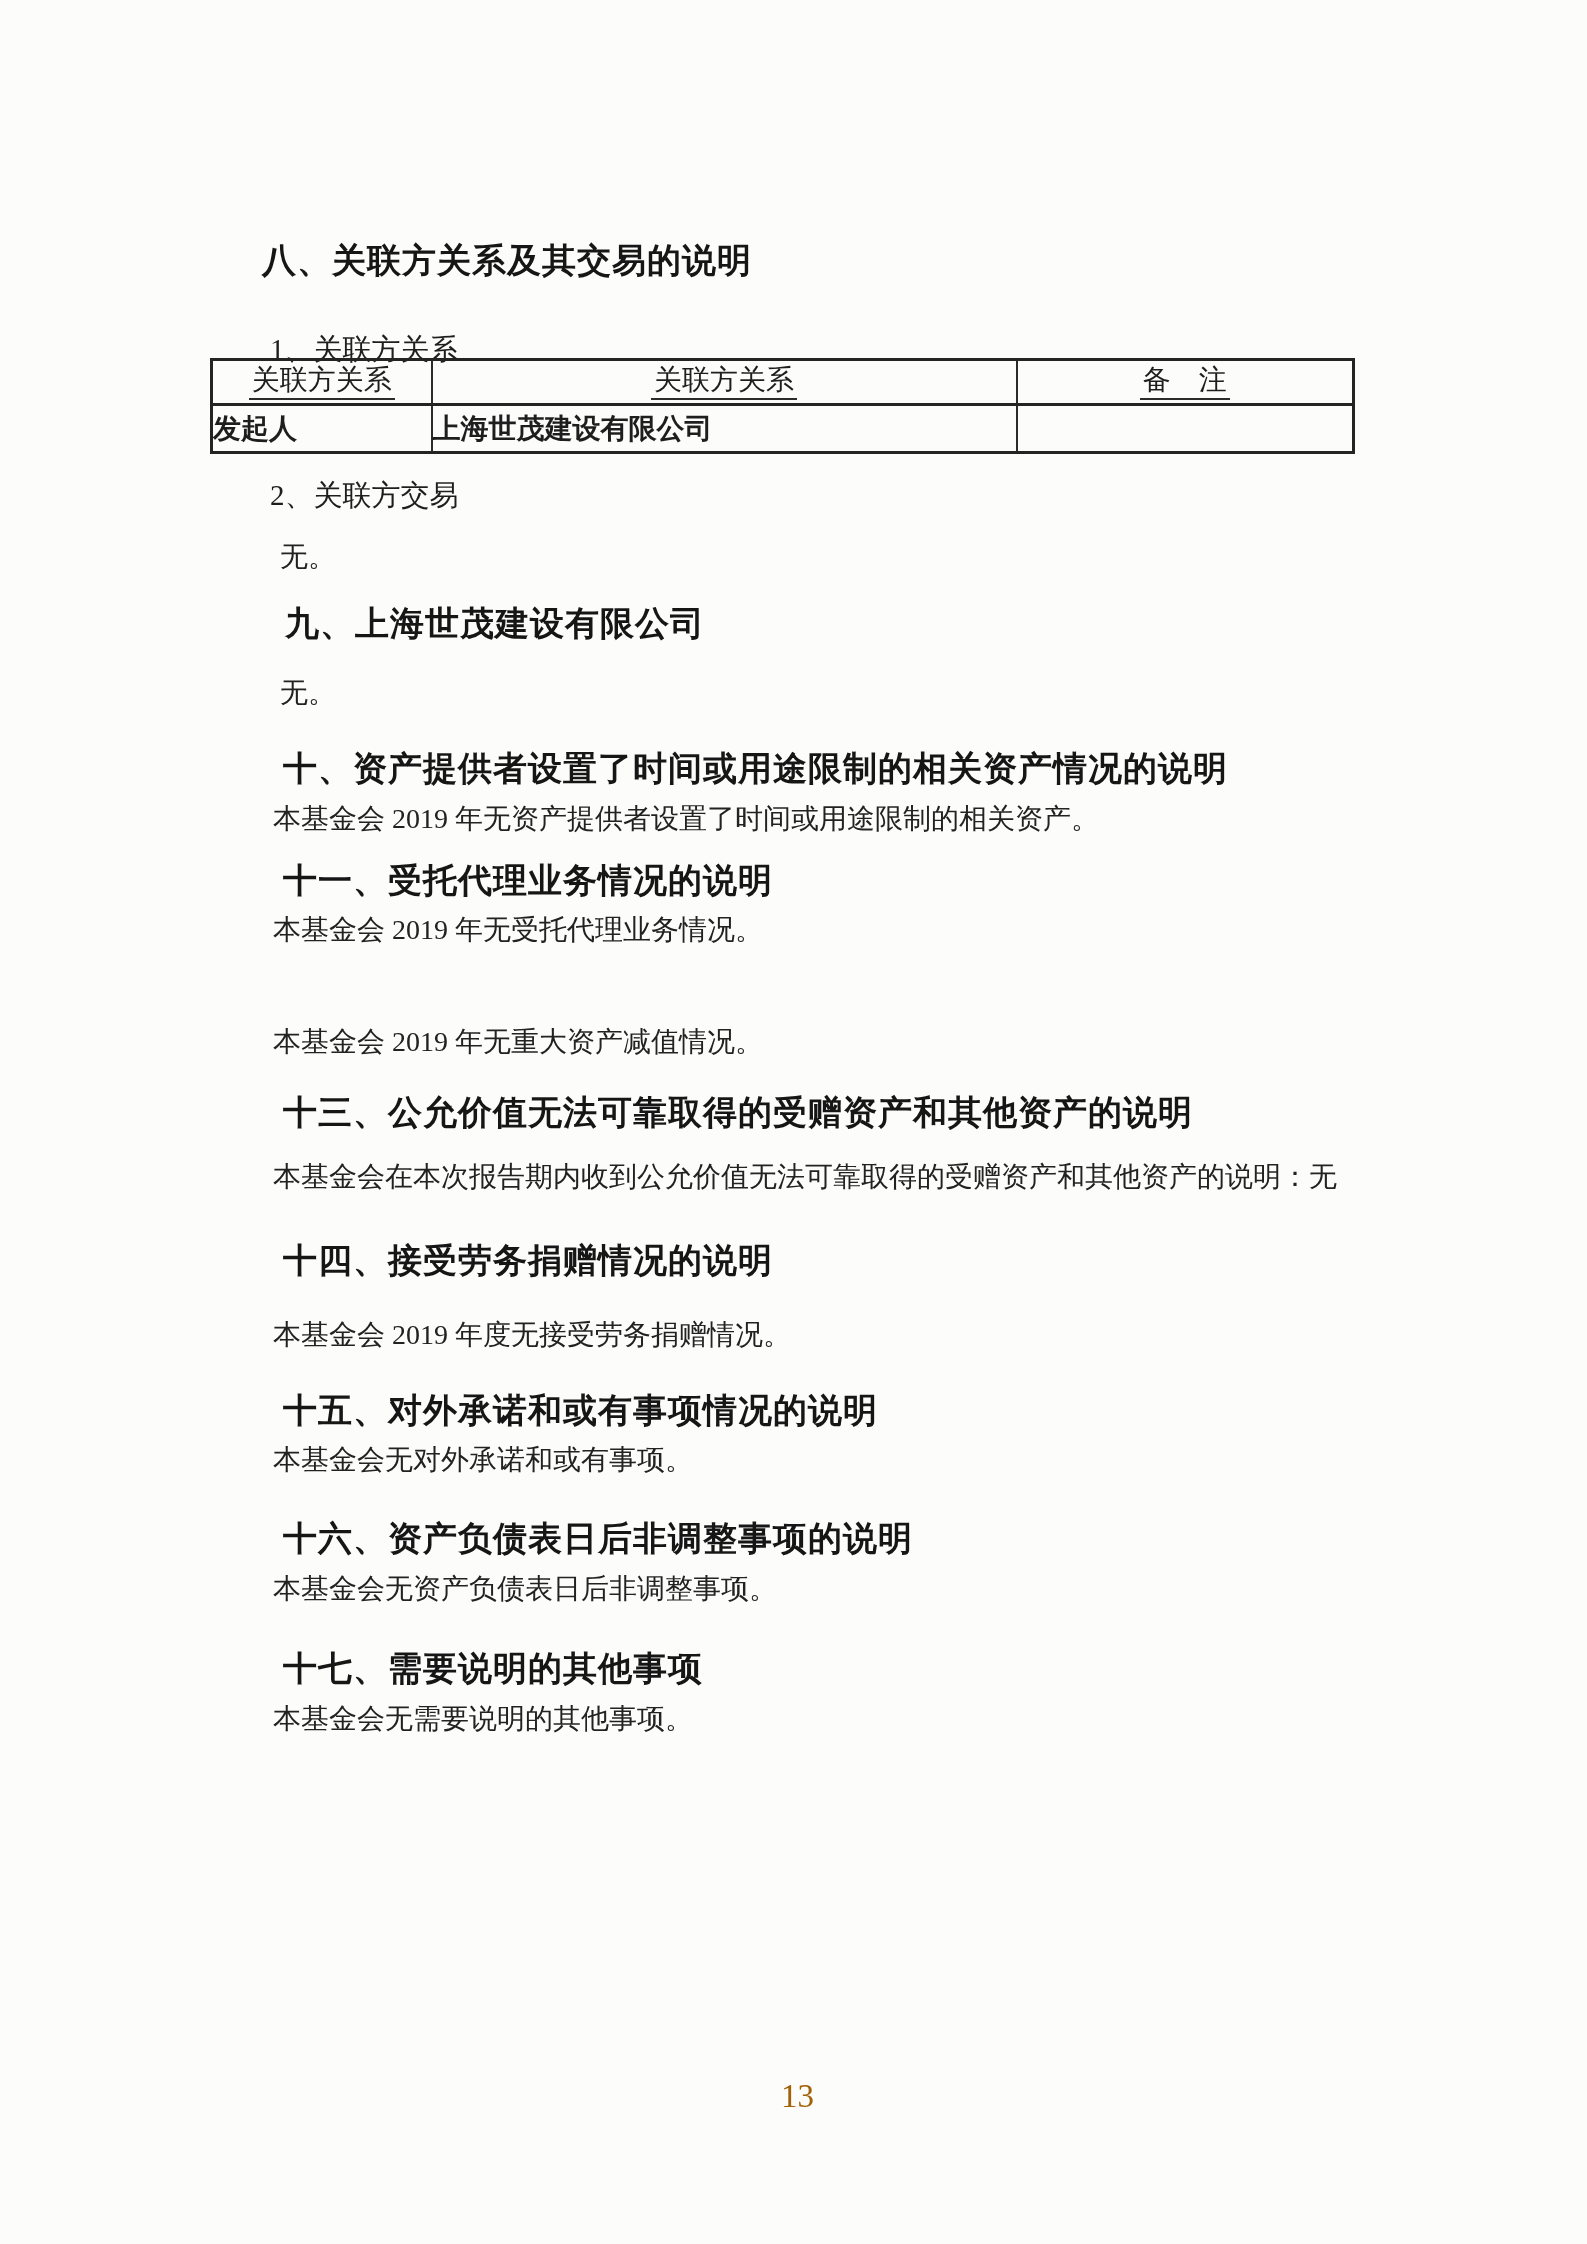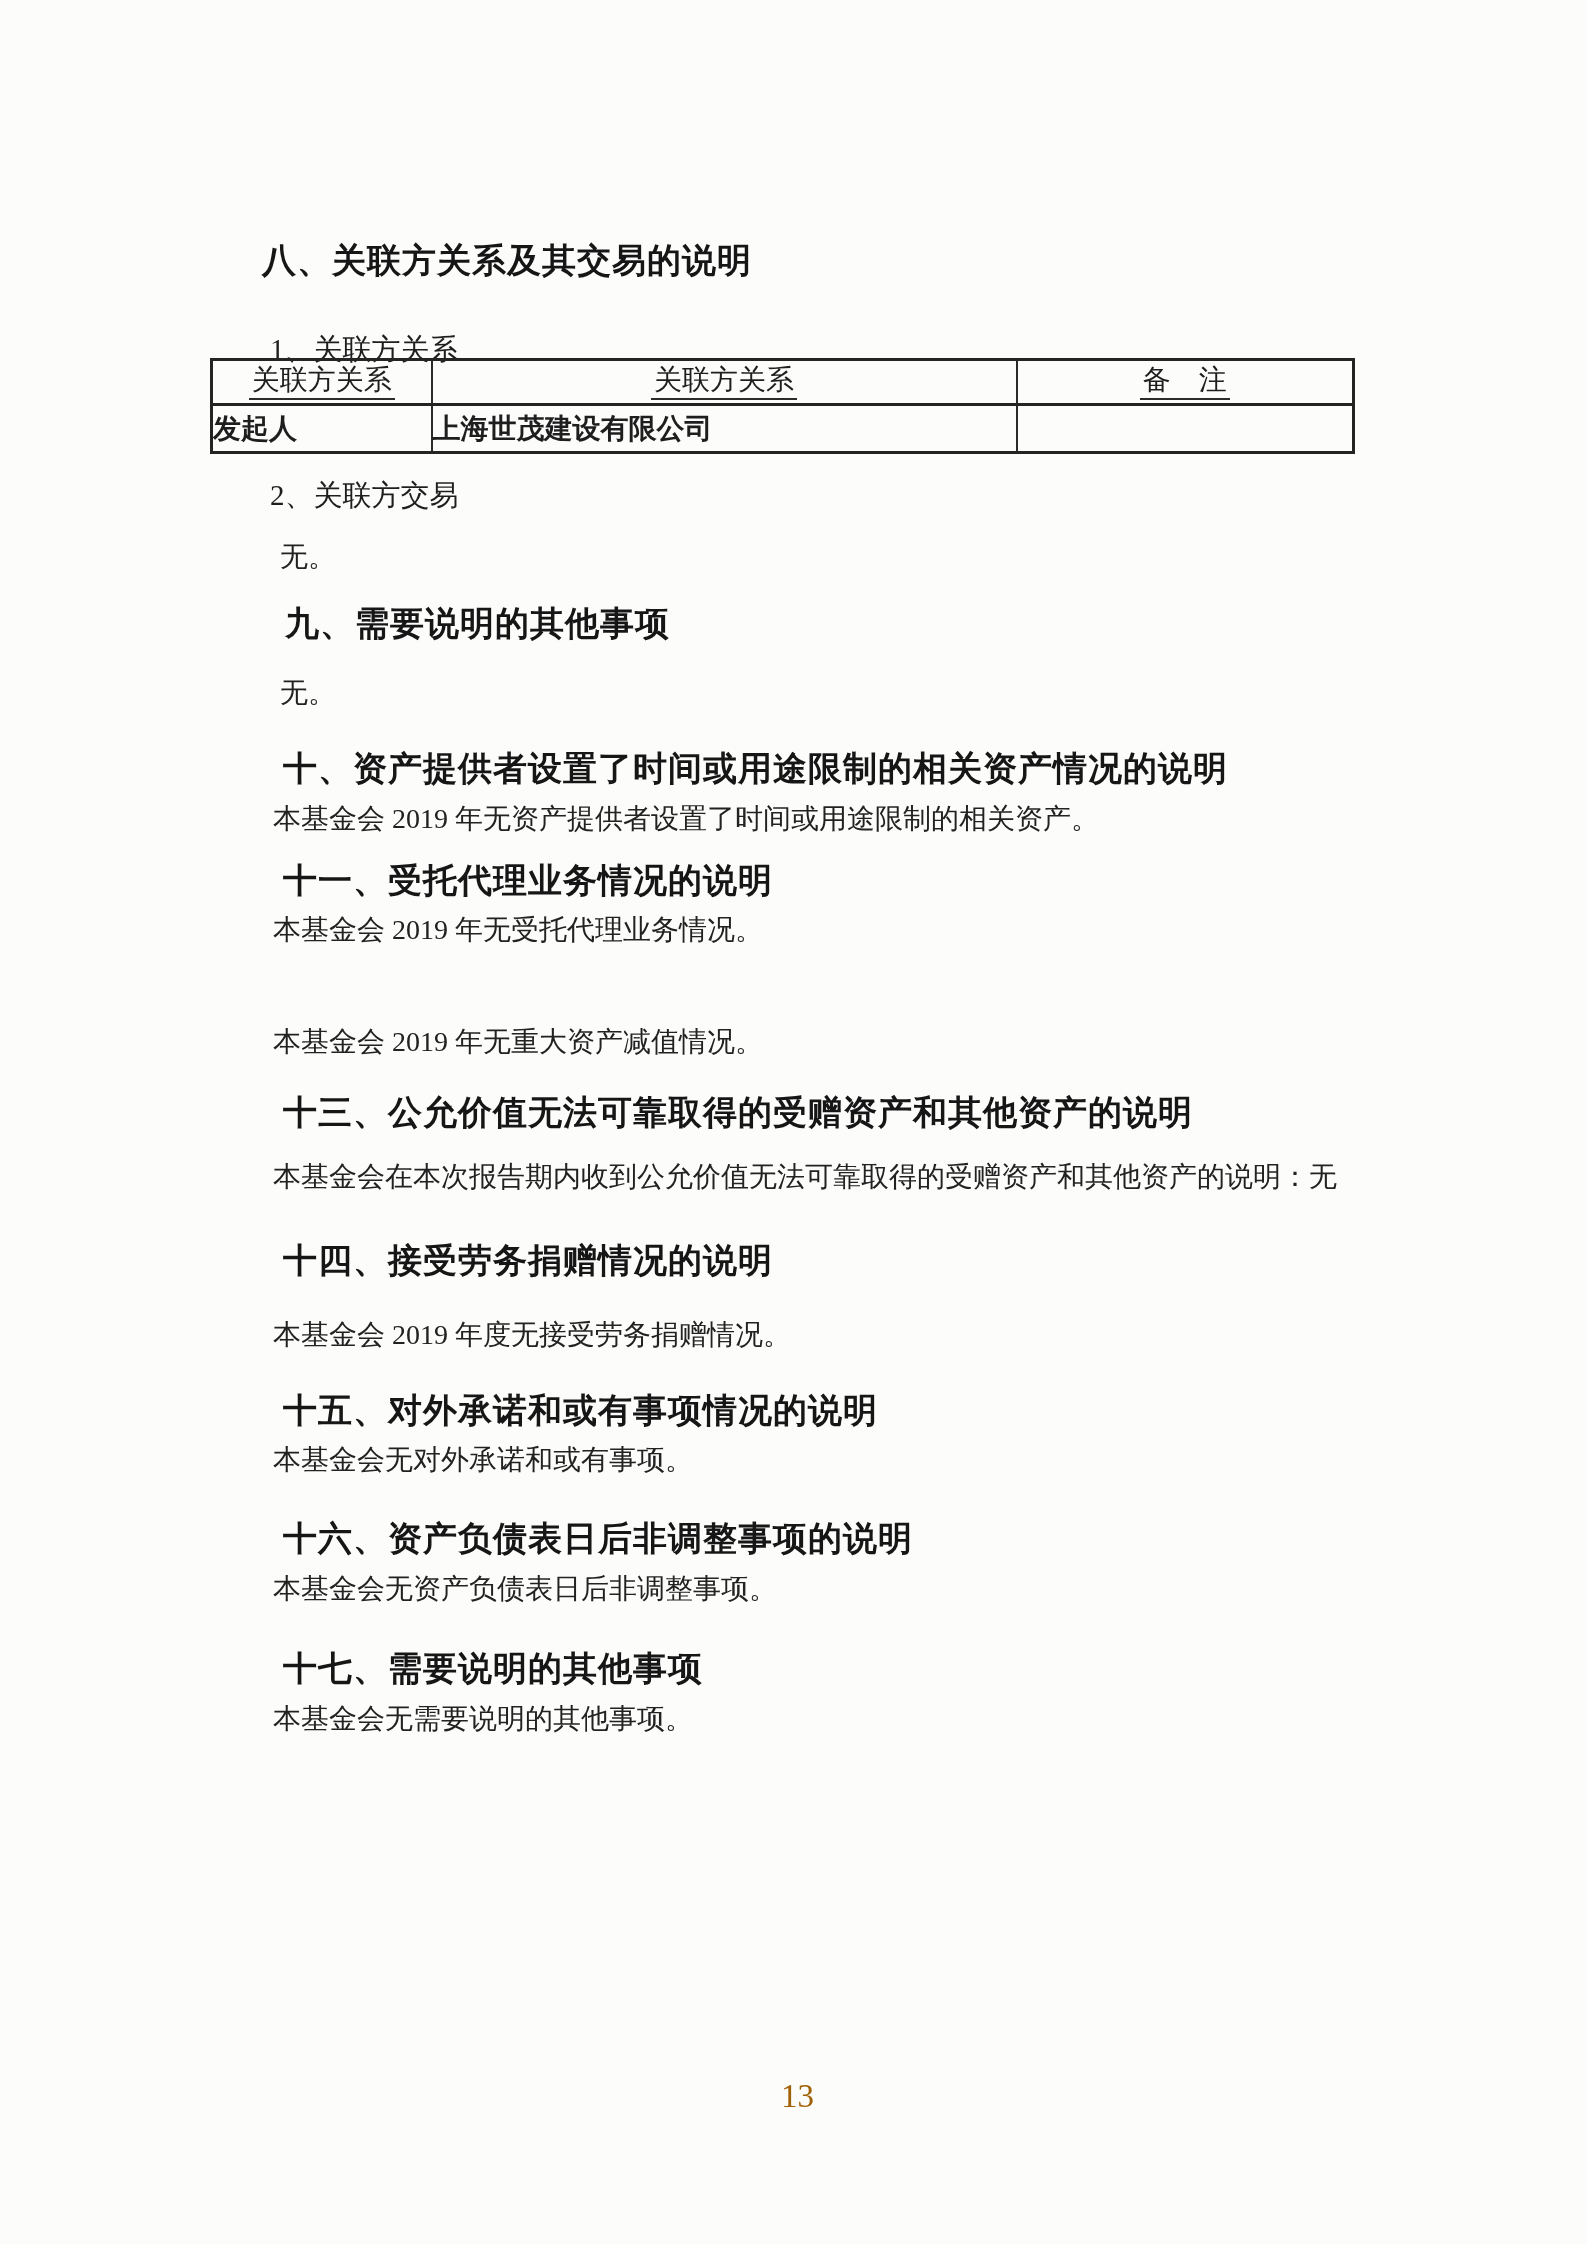--- a/index.html
+++ b/index.html
@@ -107,21 +107,21 @@
         <td class="cell-left2">上海世茂建设有限公司</td>
         <td></td>
       </tr>
     </tbody>
   </table>
 
   <div class="abs sub-label" style="left:270px; top:476px;">2、关联方交易</div>
 
   <div class="abs body-text" style="left:280px; top:538px;">无。</div>
 
-  <div class="abs sec-heading" style="left:285px; top:601px;">九、需要说明的其他事项</div>
+  <div class="abs sec-heading" style="left:285px; top:601px;">九、上海世茂建设有限公司</div>
   <div class="abs body-text" style="left:280px; top:674px;">无。</div>
 
   <div class="abs sec-heading" style="left:283px; top:746px;">十、资产提供者设置了时间或用途限制的相关资产情况的说明</div>
   <div class="abs body-text" style="left:273px; top:800px;">本基金会 2019 年无资产提供者设置了时间或用途限制的相关资产。</div>
 
   <div class="abs sec-heading" style="left:283px; top:858px;">十一、受托代理业务情况的说明</div>
   <div class="abs body-text" style="left:273px; top:911px;">本基金会 2019 年无受托代理业务情况。</div>
 
   <div class="abs body-text" style="left:273px; top:1023px;">本基金会 2019 年无重大资产减值情况。</div>
 

